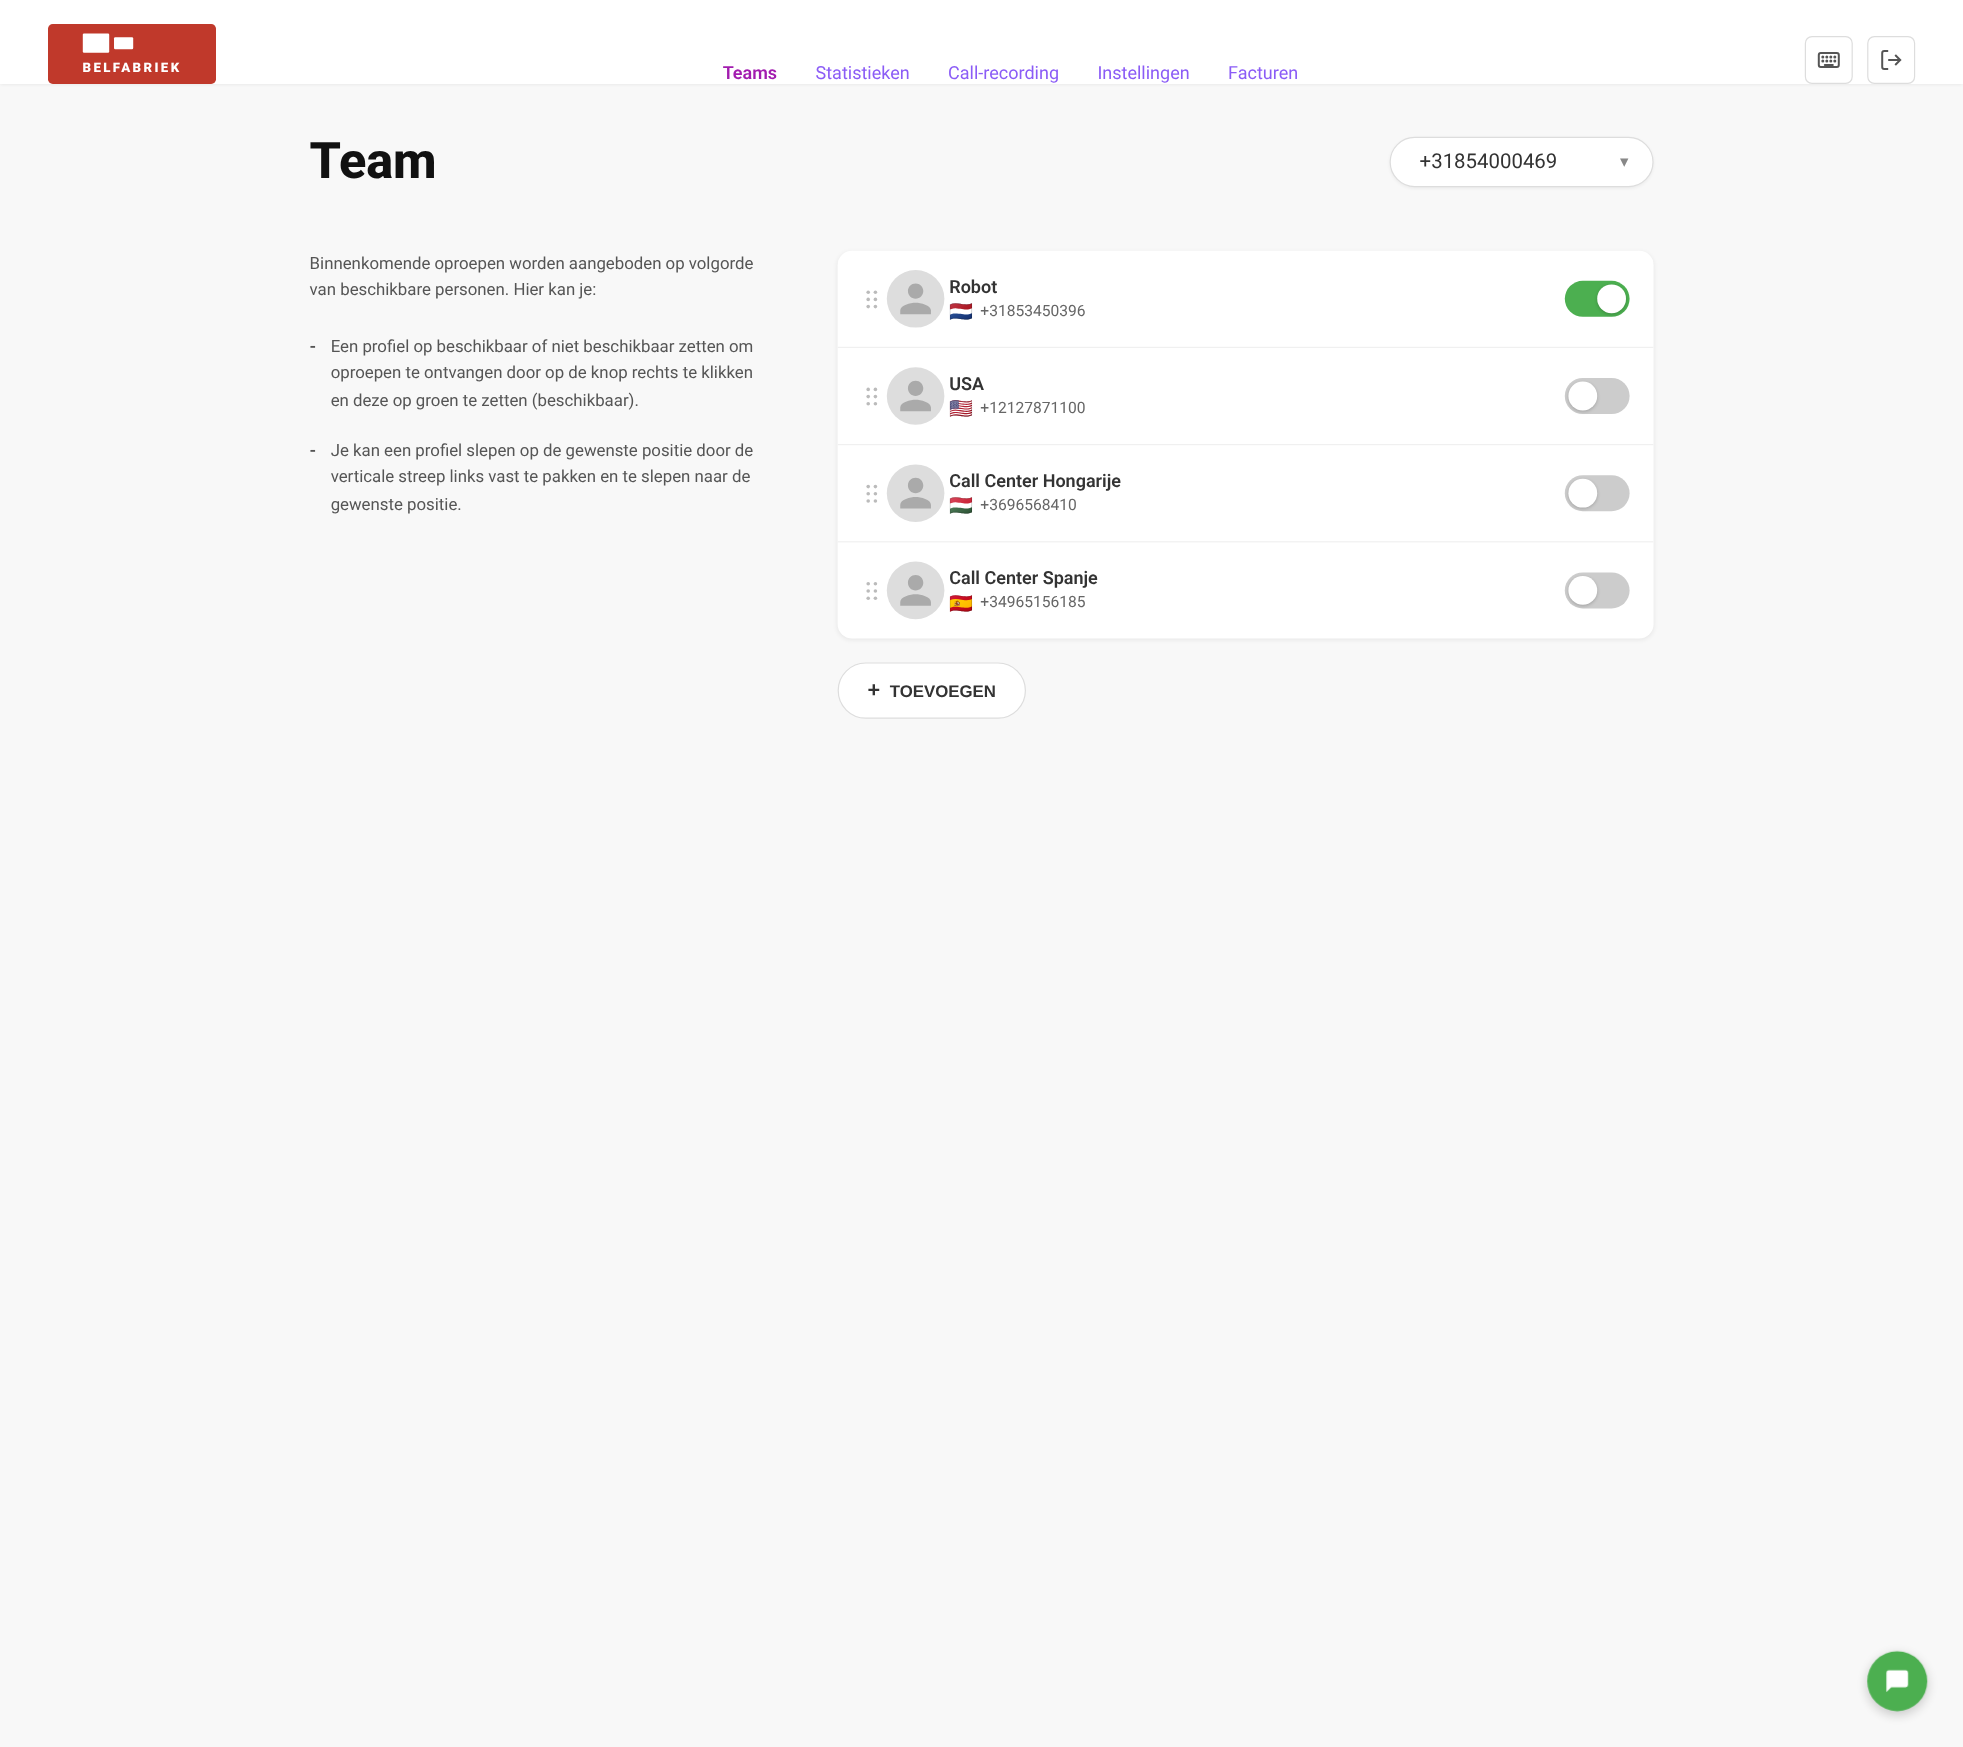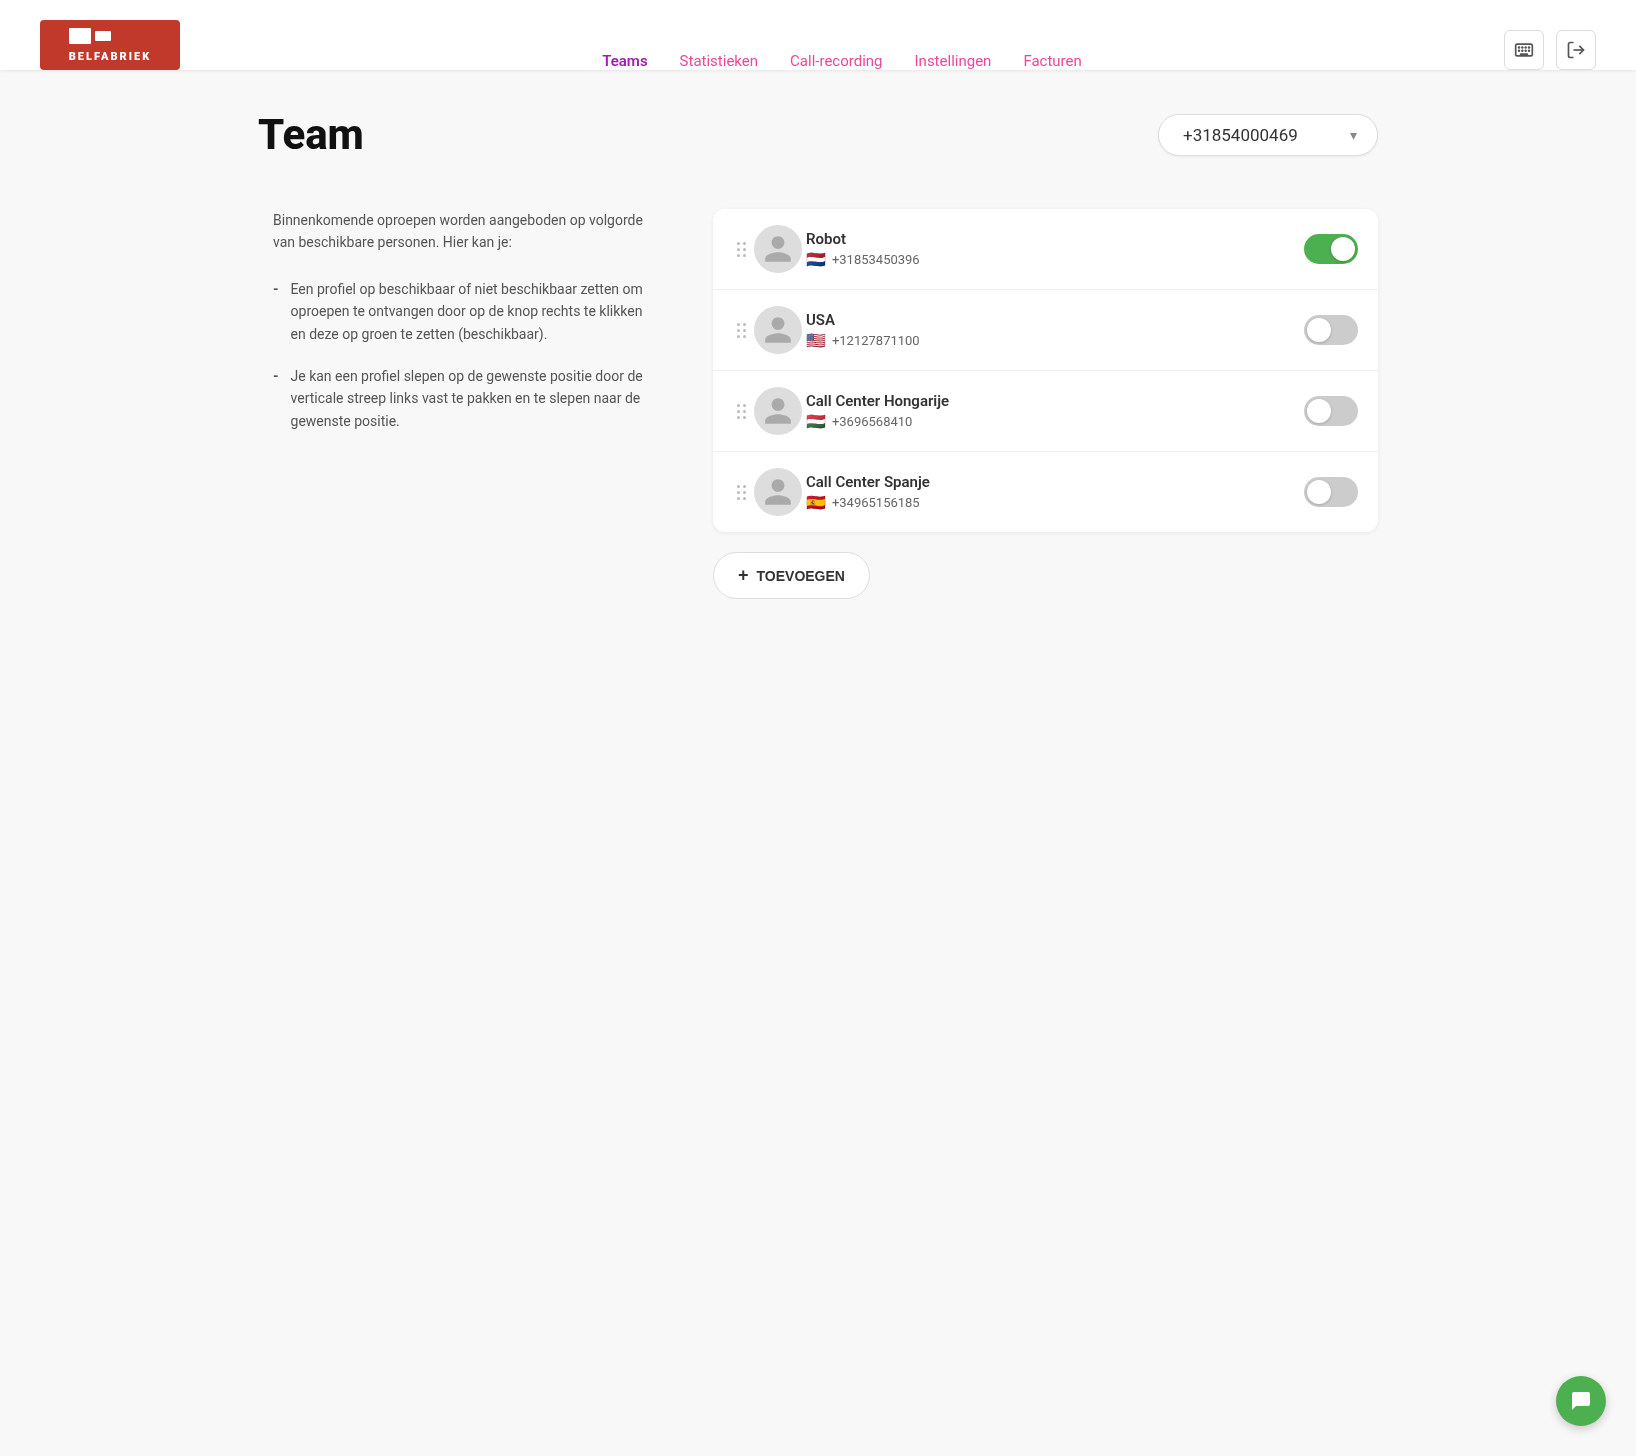--- a/index.html
+++ b/index.html
@@ -37,21 +37,21 @@
     }
 
     nav {
       display: flex;
       align-items: center;
       gap: 32px;
     }
     nav a {
       text-decoration: none;
       font-size: 15px;
-      color: #ec4899;
+      color: #8b5cf6;
     }
     nav a.active {
       color: #a21caf;
       font-weight: 600;
     }
 
     .header-icons {
       display: flex;
       align-items: center;
       gap: 12px;
@@ -111,21 +111,20 @@
 
     .content-area {
       display: flex;
       gap: 60px;
     }
 
     
     .left-panel {
       flex: 0 0 380px;
       max-width: 380px;
-      margin-left: 15px;
     }
     .description-text {
       font-size: 14px;
       color: #555;
       line-height: 1.6;
       margin-bottom: 24px;
     }
     .bullet-list {
       list-style: none;
       padding: 0;

